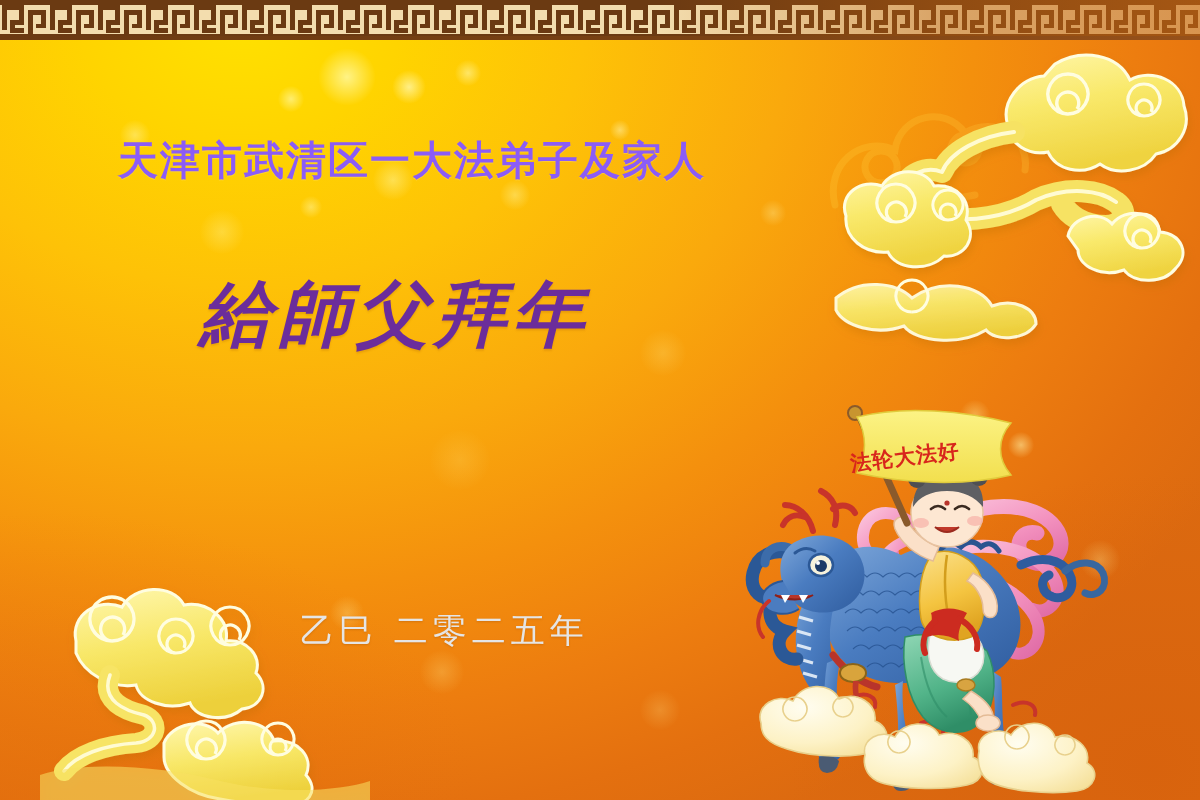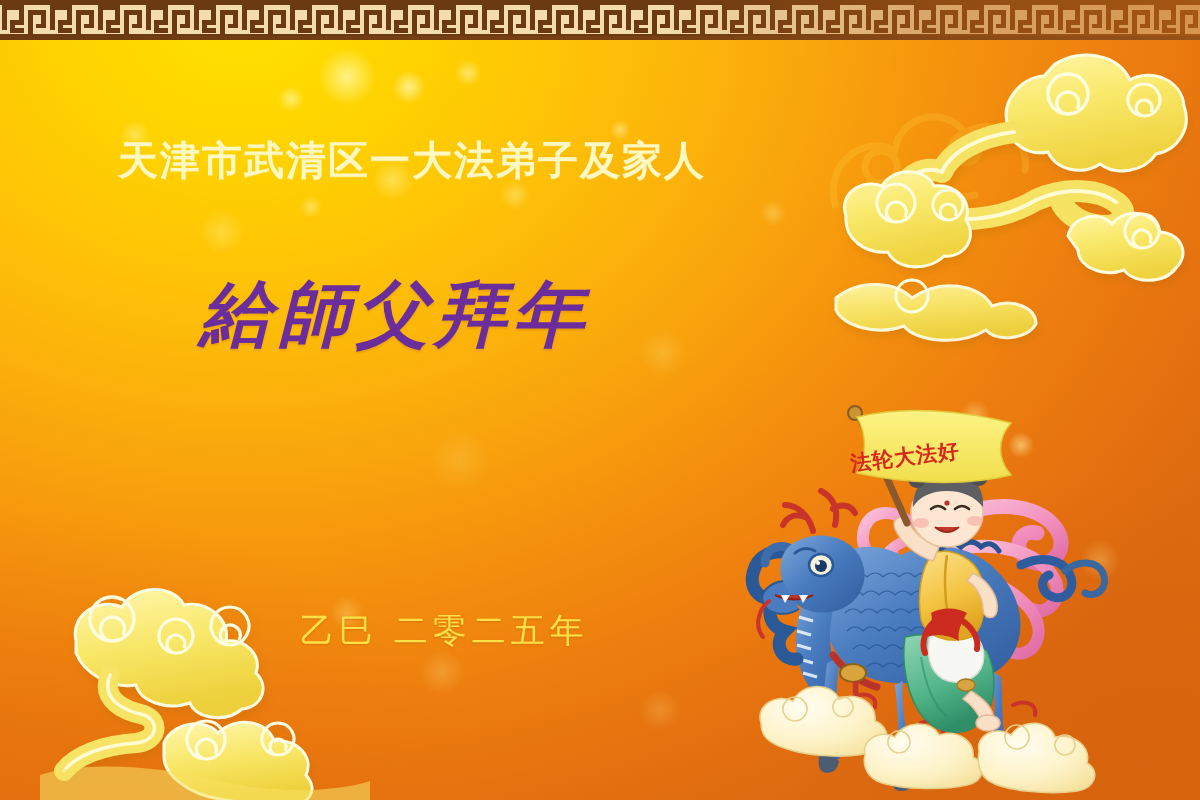--- a/index.html
+++ b/index.html
@@ -74,21 +74,21 @@
   #cloud-ghost { top: 55px; left: 815px; width: 260px; height: 200px; opacity: .28; }
 
   
   .sender {
     position: absolute;
     left: 118px;
     top: 133px;
     font-size: 40px;
     font-weight: bold;
     letter-spacing: 2px;
-    color: #fef9c3;
+    color: #8b5cf6;
     white-space: nowrap;
     z-index: 6;
     text-shadow: 0 1px 0 rgba(255,225,120,.35);
   }
   .greet {
     position: absolute;
     z-index: 6;
     color: #6B2D9B;
     font-weight: bold;
     white-space: nowrap;
@@ -96,21 +96,21 @@
     text-shadow: 0 2px 2px rgba(150,70,0,.18);
   }
   #greet-1 { left: 200px; top: 267px; font-size: 72px; font-style: italic; }
   #greet-2 { left: 118px; top: 348px; font-size: 76px; }
 
   .date {
     position: absolute;
     left: 300px;
     top: 608px;
     z-index: 6;
-    color: #fde047;
+    color: #e5e5e5;
     font-size: 34px;
     letter-spacing: 5px;
     white-space: nowrap;
     text-shadow: 0 1px 2px rgba(160,80,10,.35);
   }
 
   
   #illo {
     position: absolute;
     left: 735px;

